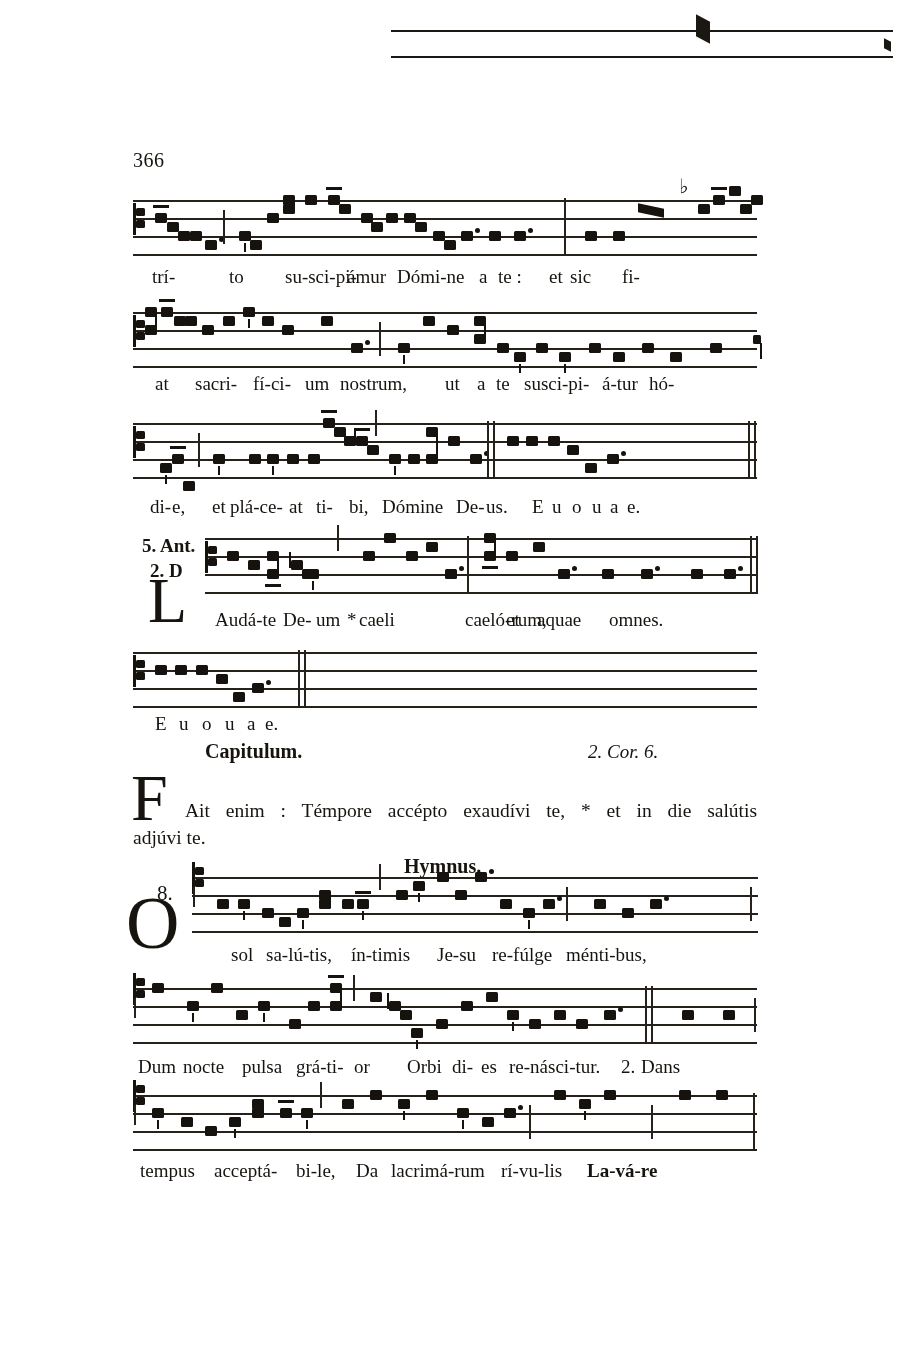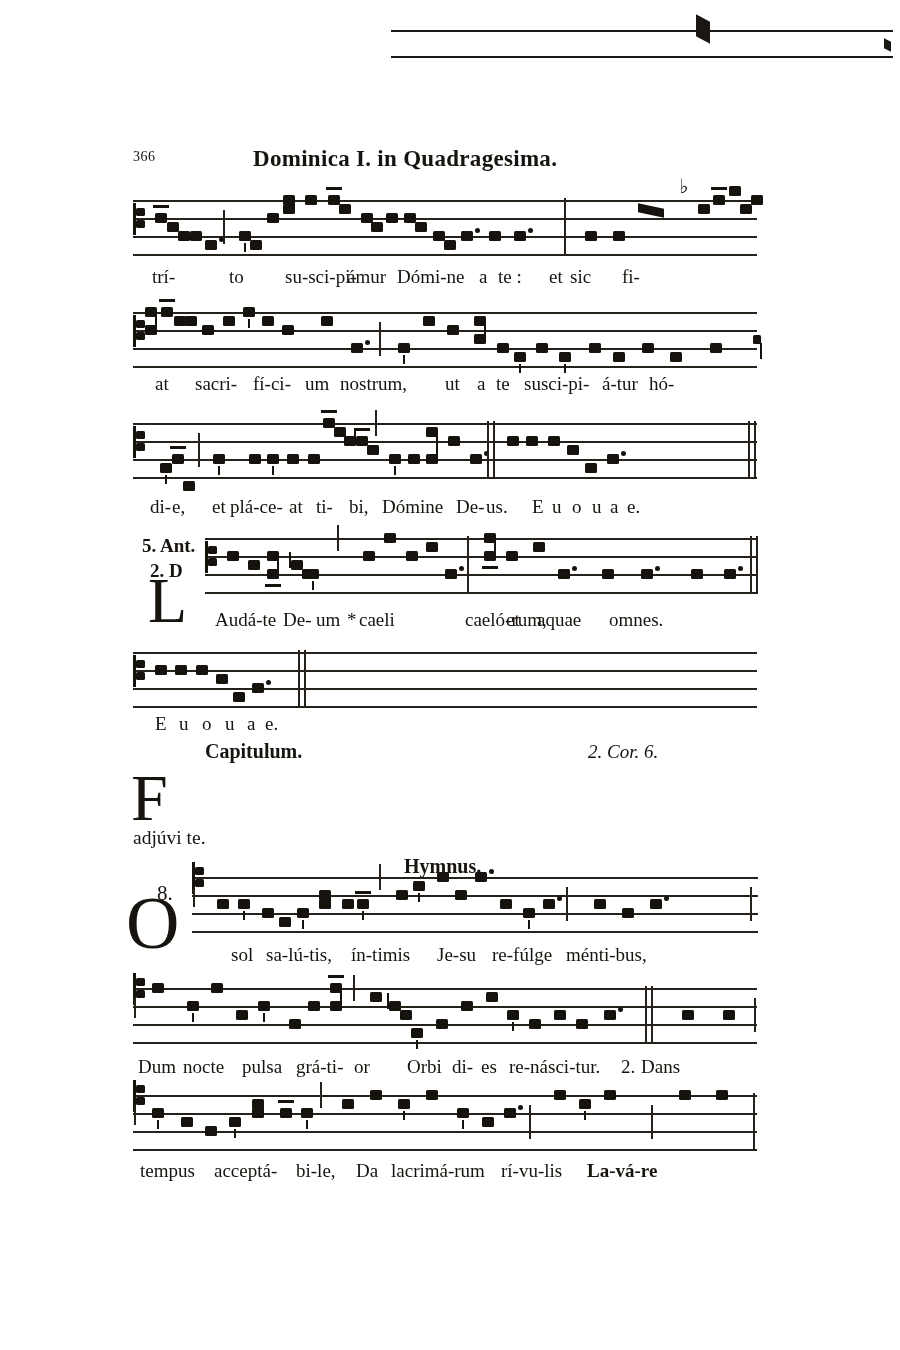--- a/index.html
+++ b/index.html
@@ -3,21 +3,21 @@
 <meta charset="utf-8">
 <style>
   html,body{margin:0;padding:0;background:#e8e8e8;}
   .page{
     position:relative;width:900px;height:1350px;background:#ffffff;
     font-family:"Liberation Serif","DejaVu Serif",serif;color:#17130e;
     overflow:hidden;margin:0 auto;
   }
   .abs{position:absolute;}
   .ink{background:#1b1713;}
-  .pagenum{font-size:14px;letter-spacing:.5px;}
+  .pagenum{font-size:20px;letter-spacing:.5px;}
   .title{font-size:23px;font-weight:bold;letter-spacing:.3px;}
   .antlabel{font-size:19px;font-weight:bold;line-height:1.2;}
   .dropcap{line-height:.85;font-weight:normal;}
   .heading{font-size:20px;font-weight:bold;}
   .scripture-ref{font-size:19px;font-style:italic;}
   .paraline{font-size:19.5px;white-space:nowrap;}
   .paraline.just{white-space:normal;text-align:justify;text-align-last:justify;}
   .modehint{font-size:21px;}
   .lyric{font-size:19px;white-space:pre;}
   .lyric.bold{font-weight:bold;}
@@ -39,21 +39,20 @@
 <div class="page">
 
   <div id="fragment-layer" class="abs" style="left:0;top:0;width:900px;height:70px;">
       <div class="abs ink" style="left: 391px; top: 30px; width: 502px; height: 2px;"></div>
       <div class="abs ink" style="left: 391px; top: 56px; width: 502px; height: 2px;"></div>
       <div class="fragmark" style="left: 696px; top: 18px; width: 14px; height: 22px;"></div>
       <div class="fragmark" style="left: 884px; top: 40px; width: 7px; height: 10px;"></div>
     </div>
 
   <div class="abs pagenum" style="left:133px;top:149px;">366</div>
-  <div class="abs title" style="left:253px;top:146px;">Dominica I. in Quadragesima.</div>
 
   <div id="music-layer" class="abs" style="left:0;top:0;width:900px;height:1350px;">
       <div class="staff" style="left: 133px; top: 180px; width: 624px; height: 96px;">
         <div class="sline" style="top: 20px;"></div>
         <div class="sline" style="top: 38px;"></div>
         <div class="sline" style="top: 56px;"></div>
         <div class="sline" style="top: 74px;"></div>
         <div class="vbar" style="left: 0px; top: 23px; height: 32px; width: 3px; background: rgb(22, 18, 14);"></div>
         <div class="note" style="left: 3px; top: 28px; width: 9px; height: 8px;"></div>
         <div class="note" style="left: 3px; top: 40px; width: 9px; height: 8px;"></div>
@@ -486,18 +485,19 @@
 
   <div class="abs antlabel" style="left:142px;top:535px;">5. Ant.</div>
   <div class="abs antlabel" style="left:150px;top:560px;">2. D</div>
 
   <div class="abs dropcap" style="left:148px;top:574px;font-size:64px;">L</div>
   <div class="abs dropcap" style="left:131px;top:770px;font-size:66px;">F</div>
   <div class="abs dropcap" style="left:126px;top:892px;font-size:74px;">O</div>
 
   <div class="abs heading" style="left:205px;top:740px;">Capitulum.</div>
   <div class="abs scripture-ref" style="left:588px;top:741px;">2. Cor. 6.</div>
+  <div class="abs paraline just" style="left:185px;top:800px;width:572px;">Ait enim : Témpore accépto exaudívi te, * et in die salútis</div>
   <div class="abs paraline" style="left:133px;top:827px;">adjúvi te.</div>
 
   <div class="abs heading" style="left:404px;top:855px;">Hymnus.</div>
   <div class="abs modehint" style="left:157px;top:881px;">8.</div>
 
 </div>
 
 </body></html>

